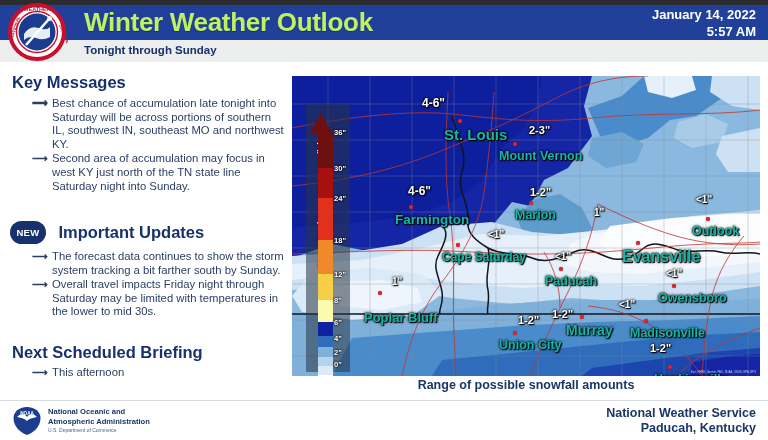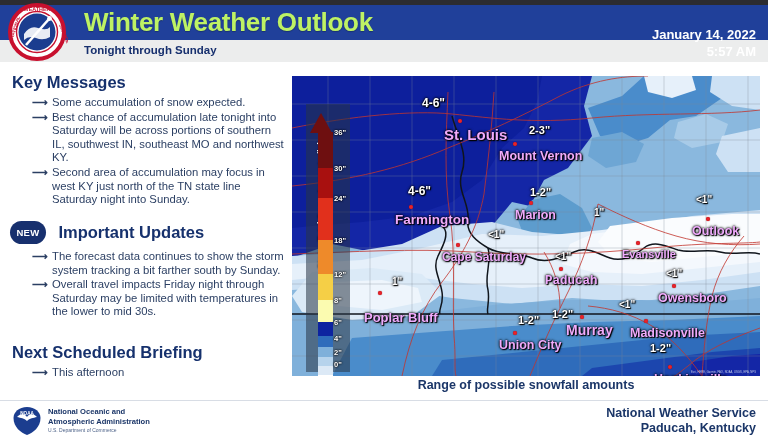--- a/index.html
+++ b/index.html
@@ -29,21 +29,21 @@
   #main-title{
     font-size:26px;font-weight:bold;color:#bef264;letter-spacing:-0.3px;
     line-height:32px;margin:0;text-shadow:0 1px 1px rgba(0,0,0,.25);
   }
   #subtitle{
     position:absolute;left:84px;top:41px;z-index:5;
     font-size:11.5px;font-weight:bold;color:#17306e;line-height:19px;
   }
   #datetime{
     position:absolute;right:12px;top:7px;text-align:right;z-index:5;
-    color:#ffffff;font-size:13px;font-weight:bold;line-height:16.5px;margin-top:20px;
+    color:#ffffff;font-size:13px;font-weight:bold;line-height:16.5px;
   }
   
   #left-panel{
     position:absolute;left:0;top:64px;width:288px;height:330px;
   }
   .section-head{
     color:#16316d;font-size:16.5px;font-weight:bold;margin:0;
     line-height:20px;
   }
   .bullets{margin:2px 0 0 0;padding:0;list-style:none;}
@@ -69,21 +69,21 @@
   #iu-list{position:absolute;left:12px;top:184px;width:272px;}
   #nsb-head{position:absolute;left:12px;top:278px;}
   #nsb-list{position:absolute;left:12px;top:300px;width:272px;}
   
   #map-wrap{
     position:absolute;left:292px;top:76px;width:468px;height:300px;
     background:#1c3ea8;overflow:hidden;
   }
   #map-canvas{position:absolute;left:0;top:0;width:468px;height:300px;}
   .city-label{
-    position:absolute;color:#f0abfc;font-weight:bold;
+    position:absolute;color:#14b8a6;font-weight:bold;
     text-shadow:0 0 3px #000,0 0 2px #000,1px 1px 1px #000;
     white-space:nowrap;
   }
   .amt-label{
     position:absolute;color:#ffffff;font-weight:bold;
     text-shadow:0 0 3px #000,0 0 2px #000,1px 1px 1px #000;
     white-space:nowrap;
   }
   .city-dot{
     position:absolute;width:4px;height:4px;background:#e8232a;
@@ -167,21 +167,21 @@
   <div id="datetime">
     <div>January 14, 2022</div>
     <div>5:57 AM</div>
   </div>
 </div>
 
 <div id="left-panel">
 
   <h2 id="km-head" class="section-head">Key Messages</h2>
   <ul id="km-list" class="bullets">
-    <li><span class="arrow">⟶</span><span>Some accumulation of snow expected.</span></li>
+    <li><span class="arrow">⟶</span></li>
     <li><span class="arrow">⟶</span><span>Best chance of accumulation late tonight into Saturday will be across portions of southern IL, southwest IN, southeast MO and northwest KY.</span></li>
     <li><span class="arrow">⟶</span><span>Second area of accumulation may focus in west KY just north of the TN state line Saturday night into Sunday.</span></li>
   </ul>
 
   <div id="iu-row">
     <span id="new-badge">NEW</span>
     <span id="iu-head">Important Updates</span>
   </div>
   <ul id="iu-list" class="bullets">
     <li><span class="arrow">⟶</span><span>The forecast data continues to show the storm system tracking a bit farther south by Sunday.</span></li>
@@ -303,25 +303,25 @@
       <div class="city-label" style="left: 150px; top: 174px; font-size: 12px;">Cape Saturday</div>
       <div class="city-dot" style="left: 164px; top: 167px;"></div>
       <div class="city-label" style="left: 72px; top: 222px; font-size: 13px; margin-top: 12px;">Poplar Bluff</div>
       <div class="city-dot" style="left: 86px; top: 215px;"></div>
       <div class="city-label" style="left: 207px; top: 262px; font-size: 12.5px;">Union City</div>
       <div class="city-dot" style="left: 221px; top: 255px;"></div>
       <div class="city-label" style="left: 207px; top: 73px; font-size: 12.5px;">Mount Vernon</div>
       <div class="city-dot" style="left: 221px; top: 66px;"></div>
       <div class="city-label" style="left: 223px; top: 132px; font-size: 12.5px;">Marion</div>
       <div class="city-dot" style="left: 237px; top: 125px;"></div>
-      <div class="city-label" style="left: 253px; top: 198px; font-size: 12.5px; font-family: Liberation Mono, monospace;">Paducah</div>
+      <div class="city-label" style="left: 253px; top: 198px; font-size: 12.5px;">Paducah</div>
       <div class="city-dot" style="left: 267px; top: 191px;"></div>
       <div class="city-label" style="left: 274px; top: 246px; font-size: 14px;">Murray</div>
       <div class="city-dot" style="left: 288px; top: 239px;"></div>
-      <div class="city-label" style="left: 330px; top: 172px; font-size: 11px;">Evansville</div>
+      <div class="city-label" style="left: 330px; top: 172px; font-size: 16px;">Evansville</div>
       <div class="city-dot" style="left: 344px; top: 165px;"></div>
       <div class="city-label" style="left: 400px; top: 148px; font-size: 12.5px;">Outlook</div>
       <div class="city-dot" style="left: 414px; top: 141px;"></div>
       <div class="city-label" style="left: 366px; top: 215px; font-size: 12.5px;">Owensboro</div>
       <div class="city-dot" style="left: 380px; top: 208px;"></div>
       <div class="city-label" style="left: 338px; top: 250px; font-size: 12.5px;">Madisonville</div>
       <div class="city-dot" style="left: 352px; top: 243px;"></div>
       <div class="city-label" style="left: 362px; top: 296px; font-size: 12.5px;">Hopkinsville</div>
       <div class="city-dot" style="left: 376px; top: 289px;"></div>
     </div>

